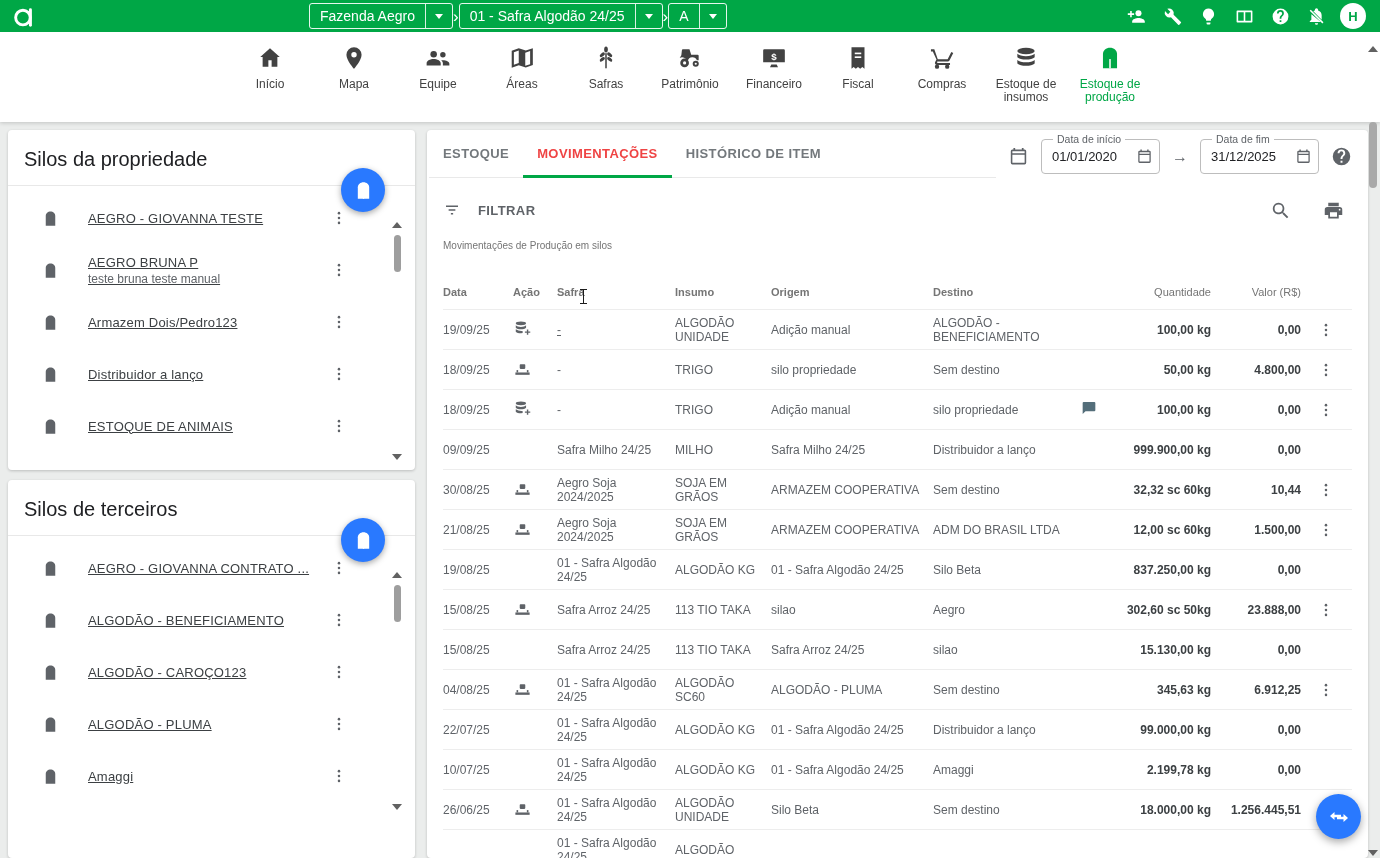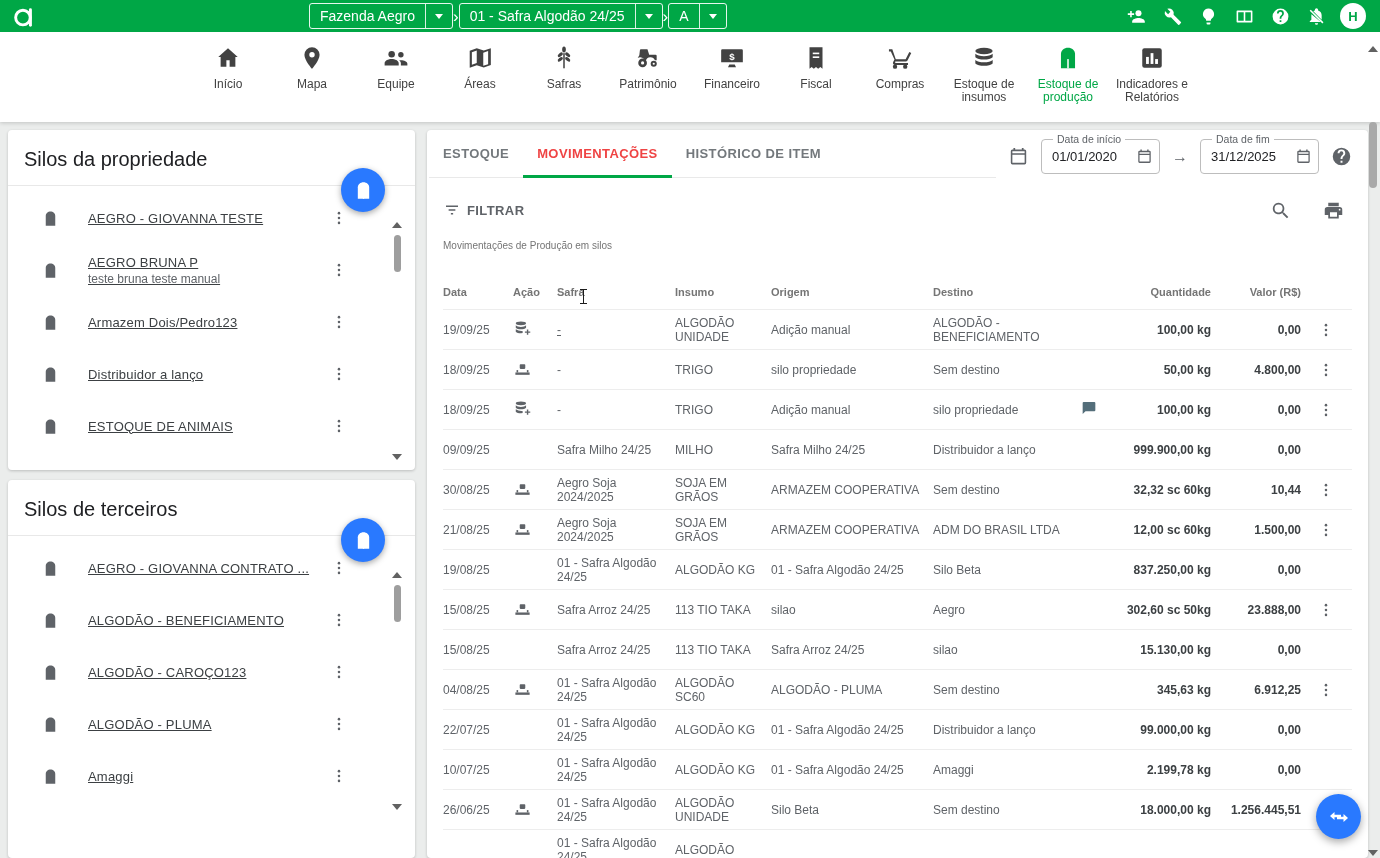--- a/index.html
+++ b/index.html
@@ -63,31 +63,31 @@
   .tab.active{ color:#ef4444; }
   .tab.active::after{ content:""; position:absolute; left:0; right:0; bottom:-1px; height:3px; background:#00a746; }
   .date-controls{ display:flex; align-items:center; gap:12px; padding-top:9px; margin-left:12px; }
   .icon-btn{ width:21px; height:21px; color:#5f6368; cursor:pointer; flex:none; }
   .date-field{ position:relative; width:119px; height:35px; border:1px solid #bdbdbd; border-radius:4px; display:flex; align-items:center; padding:0 6px 0 10px; cursor:pointer; background:#fff; }
   .flabel{ position:absolute; top:-7px; left:11px; background:#fff; padding:0 4px; font-size:10.5px; color:#5f6368; white-space:nowrap; }
   .fvalue{ flex:1; font-size:13px; color:#202124; }
   .ficon{ width:17px; height:17px; color:#5f6368; }
   .range-arrow{ color:#5f6368; font-size:16px; }
   .filter-row{ display:flex; align-items:center; height:44px; margin-top:10px; }
-  .filter-btn{ display:flex; align-items:center; gap:6px; color:#5f6368; font-size:13px; font-weight:bold; letter-spacing:.4px; }
+  .filter-btn{ display:flex; align-items:center; gap:17px; color:#5f6368; font-size:13px; font-weight:bold; letter-spacing:.4px; }
   .filter-btn [data-icon]{ width:18px; height:18px; }
   .tools{ margin-left:auto; display:flex; gap:32px; padding-right:8px; }
   .section-title{ font-size:10px; color:#757575; margin:8px 0 24px; }
 
   .trow{ display:grid; grid-template-columns:70px 44px 118px 96px 162px 148px 26px 112px 90px 42px; align-items:center; min-height:40px; font-size:12px; color:#5f6368; }
   .thead{ min-height:34px; font-size:11px; color:#757575; font-weight:bold; }
   #rows .trow{ border-top:1px solid #ededed; }
   .c{ padding-right:8px; line-height:14px; }
   .c-qty,.c-val{ text-align:right; font-weight:bold; color:#3c4043; }
-  .thead .c-qty,.thead .c-val{ color:#757575; font-weight:bold; }
+  .thead .c-qty,.thead .c-val{ color:#757575; font-weight:normal; }
   .c-acao [data-icon]{ width:19px; height:19px; color:#5f6368; }
   .c-flag [data-icon]{ width:16px; height:16px; color:#546e7a; cursor:pointer; }
   .c-menu{ display:flex; justify-content:center; }
   .c-menu [data-icon]{ width:18px; height:18px; color:#5f6368; cursor:pointer; }
   .linkish{ text-decoration:underline; }
 
   
   .fab{ position:fixed; left:1316px; top:794px; width:45px; height:45px; border-radius:50%; background:#2979ff; color:#fff; box-shadow:0 3px 8px rgba(0,0,0,.35); display:flex; align-items:center; justify-content:center; z-index:50; }
   .fab [data-icon]{ width:24px; height:24px; }
   .win-scroll{ position:fixed; top:46px; right:2px; bottom:2px; width:10px; z-index:60; }
@@ -265,31 +265,20 @@
   </div>
     <div class="nav-item active">
     <span class="nav-icon" data-icon="silo">
         <svg viewBox="0 0 24 24" fill="currentColor">
           <path d="M12 2.5C8.4 2.5 5.5 5 5.5 8.2V21.5h13V8.2C18.5 5 15.6 2.5 12 2.5z"></path>
           <rect x="11.3" y="13" width="1.4" height="8.5" fill="#fff"></rect>
         </svg>
       </span>
     <span class="nav-label">Estoque de produção</span>
   </div>
-    <div class="nav-item">
-    <span class="nav-icon" data-icon="bar-chart">
-        <svg viewBox="0 0 24 24" fill="currentColor">
-          <rect x="3" y="3" width="18" height="18" rx="2"></rect>
-          <rect x="6.5" y="11" width="2.6" height="6.5" fill="#fff"></rect>
-          <rect x="10.7" y="7.5" width="2.6" height="10" fill="#fff"></rect>
-          <rect x="14.9" y="13" width="2.6" height="4.5" fill="#fff"></rect>
-        </svg>
-      </span>
-    <span class="nav-label">Indicadores e Relatórios</span>
-  </div>
   </nav>
 
 <div class="content">
   <aside class="sidebar">
     <section class="card silo-card card-own">
       <h2>Silos da propriedade</h2>
       <button class="add-fab">
           <span data-icon="silo">
             <svg viewBox="0 0 24 24" fill="currentColor">
               <path d="M12 2.5C8.4 2.5 5.5 5 5.5 8.2V21.5h13V8.2C18.5 5 15.6 2.5 12 2.5z"></path>

